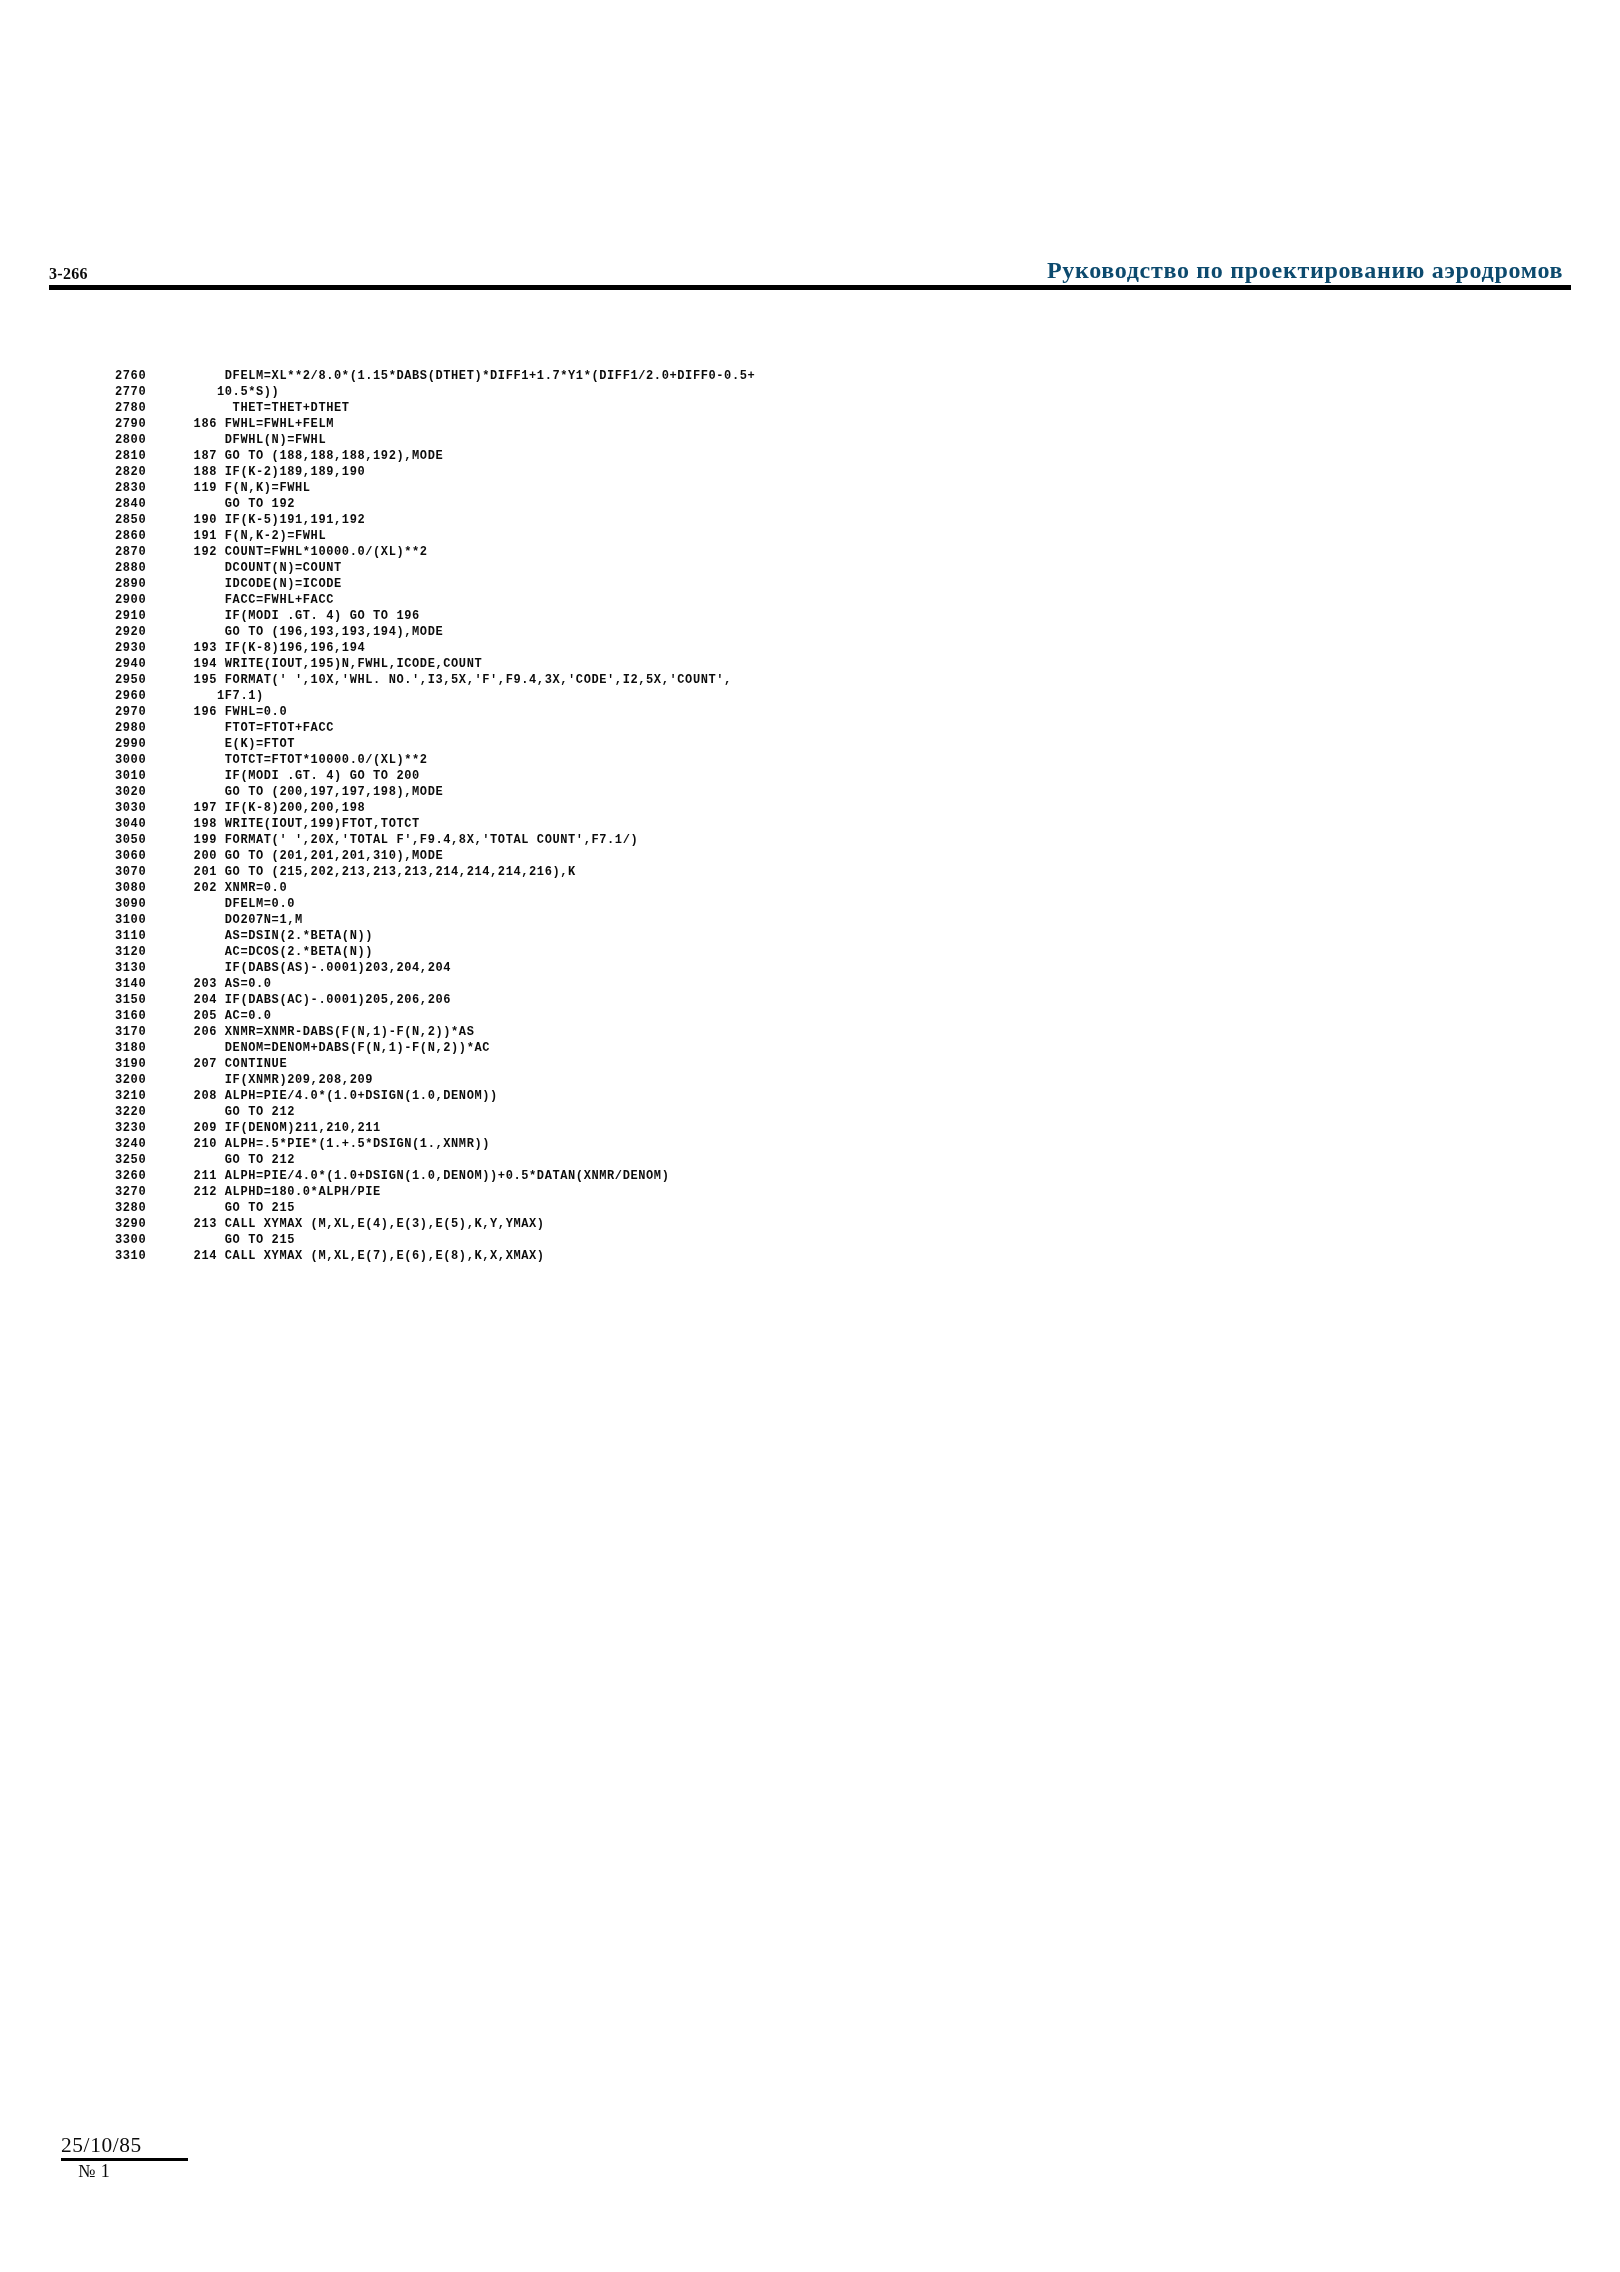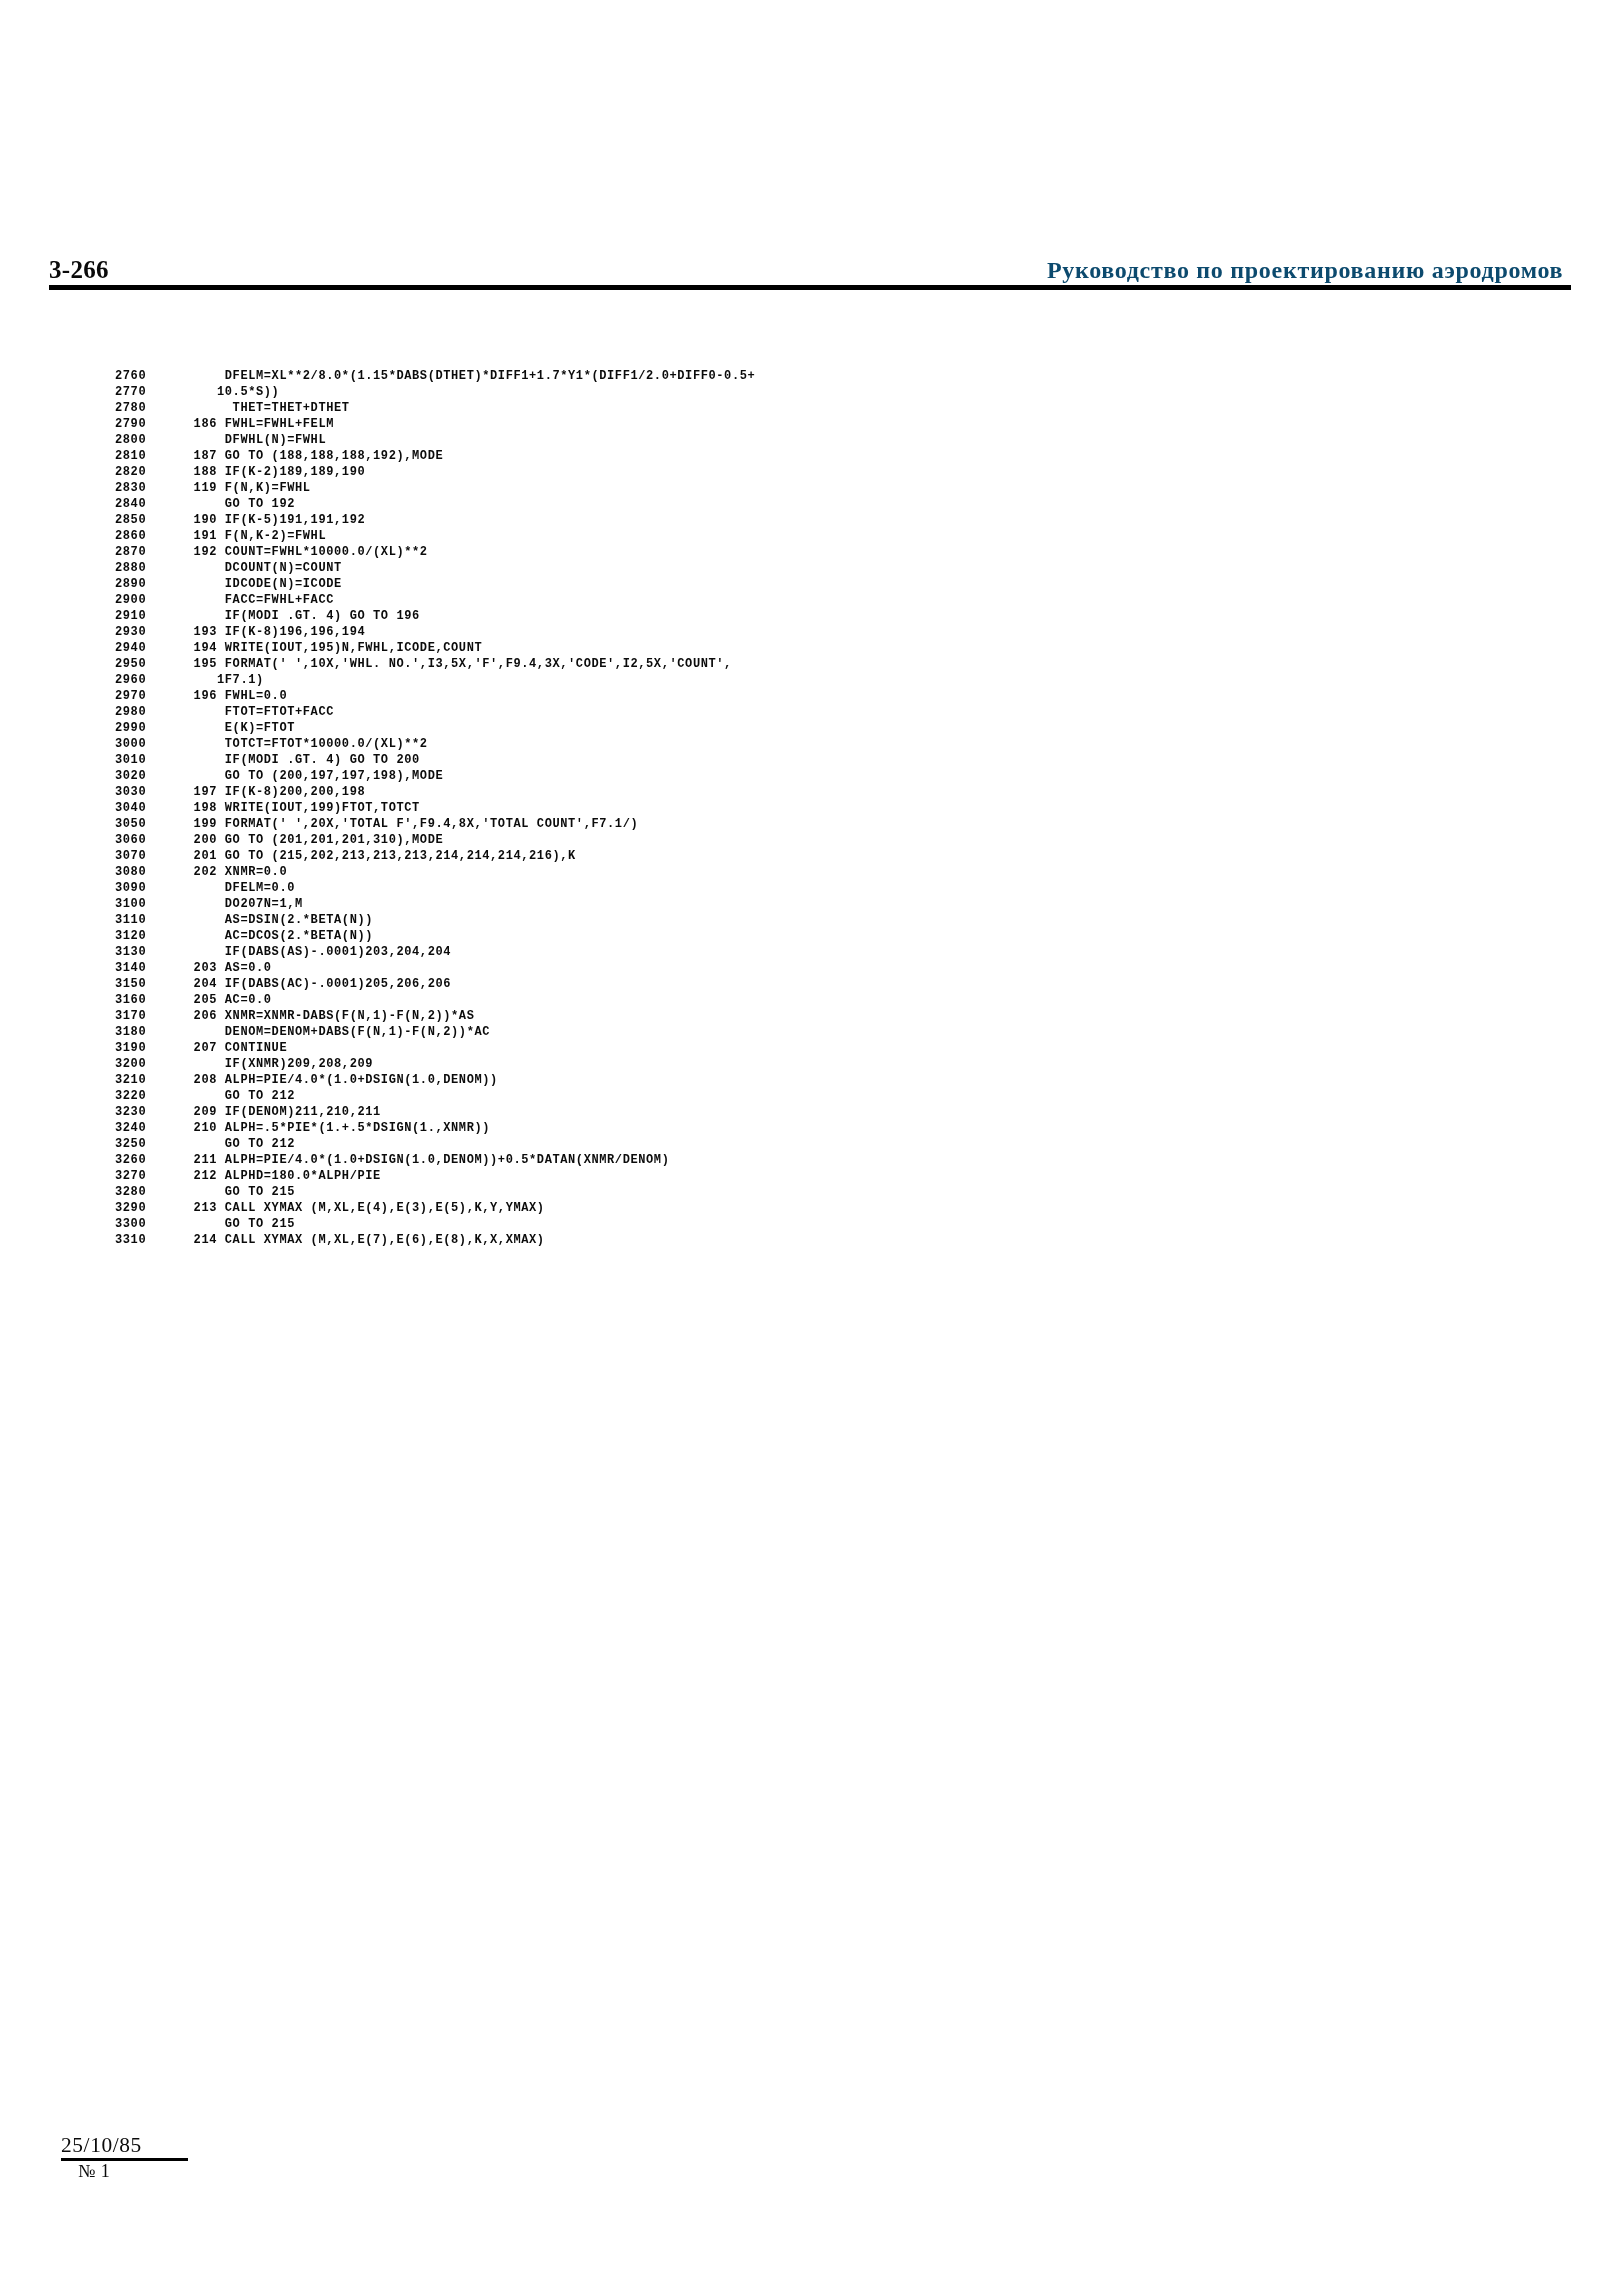--- a/index.html
+++ b/index.html
@@ -30,21 +30,21 @@
   .header-row {
     position: relative;
     display: flex;
     align-items: flex-end;
     justify-content: space-between;
     height: 38px;
   }
   .header-folio {
     font-family: "Liberation Serif", serif;
     font-weight: bold;
-    font-size: 25px;
+    font-size: 16px;
     letter-spacing: 0.3px;
     color: #0a0a0a;
     line-height: 1;
     padding-bottom: 1.3px;
   }
   .header-title {
     font-family: "Liberation Serif", serif;
     font-weight: bold;
     font-size: 24px;
     letter-spacing: 0.7px;
@@ -145,20 +145,21 @@
       <div class="code-line"><span class="seq">2820</span><span class="code">  188 IF(K-2)189,189,190</span></div>
       <div class="code-line"><span class="seq">2830</span><span class="code">  119 F(N,K)=FWHL</span></div>
       <div class="code-line"><span class="seq">2840</span><span class="code">      GO TO 192</span></div>
       <div class="code-line"><span class="seq">2850</span><span class="code">  190 IF(K-5)191,191,192</span></div>
       <div class="code-line"><span class="seq">2860</span><span class="code">  191 F(N,K-2)=FWHL</span></div>
       <div class="code-line"><span class="seq">2870</span><span class="code">  192 COUNT=FWHL*10000.0/(XL)**2</span></div>
       <div class="code-line"><span class="seq">2880</span><span class="code">      DCOUNT(N)=COUNT</span></div>
       <div class="code-line"><span class="seq">2890</span><span class="code">      IDCODE(N)=ICODE</span></div>
       <div class="code-line"><span class="seq">2900</span><span class="code">      FACC=FWHL+FACC</span></div>
       <div class="code-line"><span class="seq">2910</span><span class="code">      IF(MODI .GT. 4) GO TO 196</span></div>
+      <div class="code-line"><span class="seq">2920</span><span class="code">      GO TO (196,193,193,194),MODE</span></div>
       <div class="code-line"><span class="seq">2930</span><span class="code">  193 IF(K-8)196,196,194</span></div>
       <div class="code-line"><span class="seq">2940</span><span class="code">  194 WRITE(IOUT,195)N,FWHL,ICODE,COUNT</span></div>
       <div class="code-line"><span class="seq">2950</span><span class="code">  195 FORMAT(' ',10X,'WHL. NO.',I3,5X,'F',F9.4,3X,'CODE',I2,5X,'COUNT',</span></div>
       <div class="code-line"><span class="seq">2960</span><span class="code">     1F7.1)</span></div>
       <div class="code-line"><span class="seq">2970</span><span class="code">  196 FWHL=0.0</span></div>
       <div class="code-line"><span class="seq">2980</span><span class="code">      FTOT=FTOT+FACC</span></div>
       <div class="code-line"><span class="seq">2990</span><span class="code">      E(K)=FTOT</span></div>
       <div class="code-line"><span class="seq">3000</span><span class="code">      TOTCT=FTOT*10000.0/(XL)**2</span></div>
       <div class="code-line"><span class="seq">3010</span><span class="code">      IF(MODI .GT. 4) GO TO 200</span></div>
       <div class="code-line"><span class="seq">3020</span><span class="code">      GO TO (200,197,197,198),MODE</span></div>

